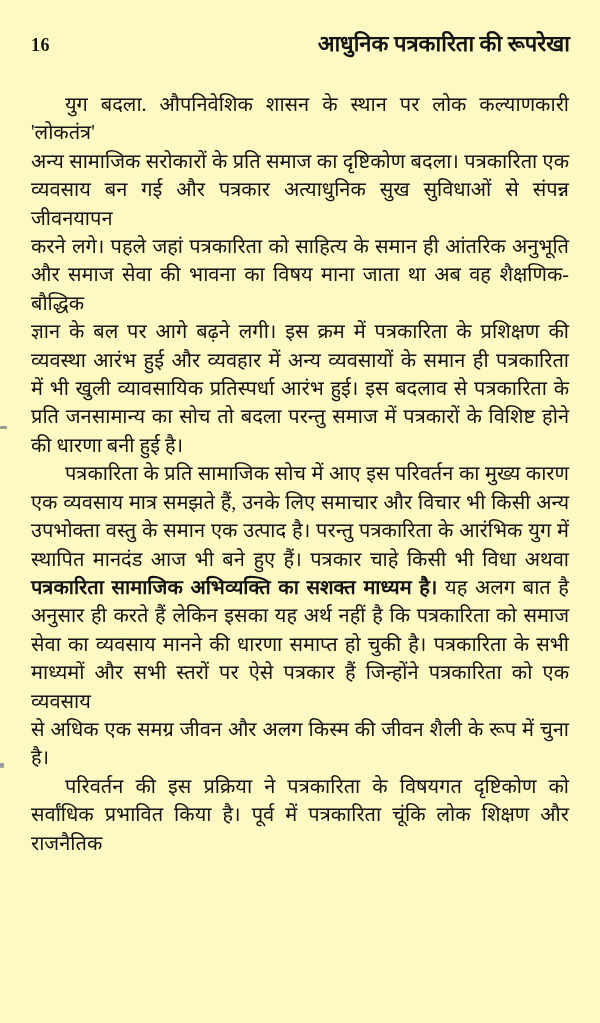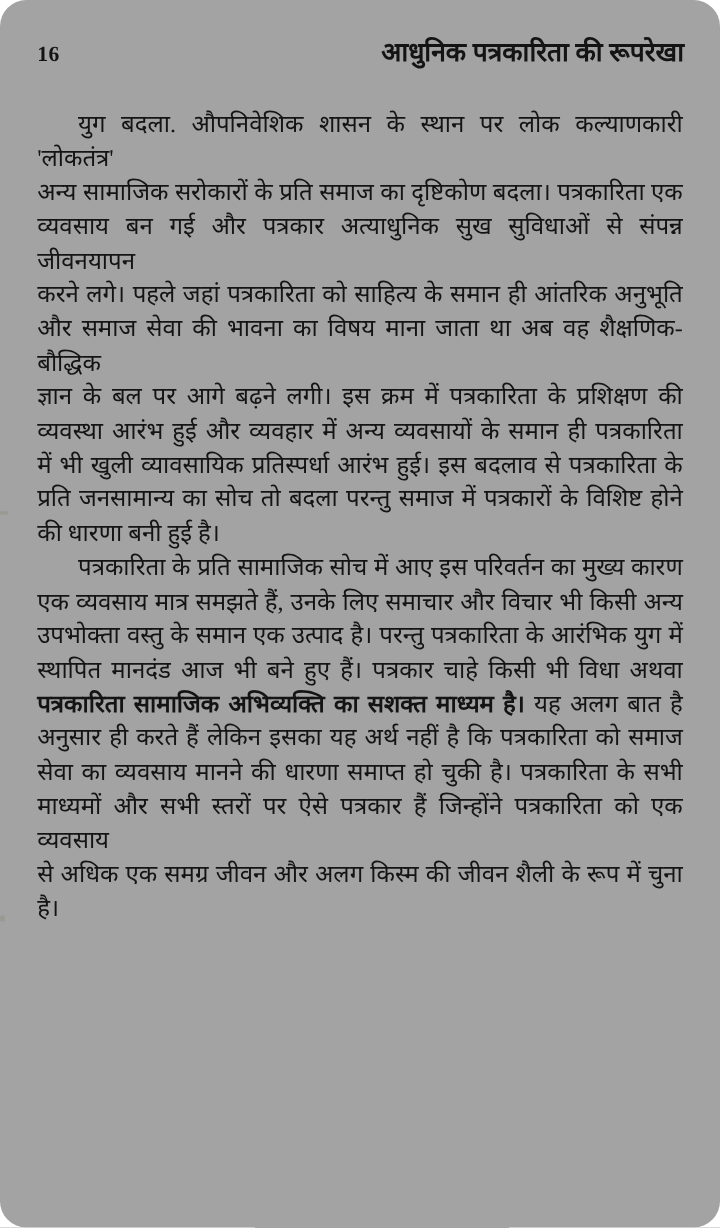--- a/index.html
+++ b/index.html
@@ -3,25 +3,24 @@
 <meta charset="utf-8">
 <style>
   html, body {
     margin: 0;
     padding: 0;
   }
   .page {
     position: relative;
     width: 600px;
     height: 1023px;
-    background: #a3a3a3;
+    background: #fef9c3;
     overflow: hidden;
     font-family: "Liberation Serif", "DejaVu Serif", serif;
     color: #141414;
-    border-radius: 22px;
   }
   .page-header {
     display: flex;
     justify-content: space-between;
     align-items: baseline;
     margin: 27px 30px 0 31px;
   }
   .page-number {
     font-size: 18px;
     font-weight: 700;
@@ -88,16 +87,20 @@
         <div class="line"><span>एक व्यवसाय मात्र समझते हैं, उनके लिए समाचार और विचार भी किसी अन्य</span></div>
         <div class="line"><span>उपभोक्ता वस्तु के समान एक उत्पाद है। परन्तु पत्रकारिता के आरंभिक युग में</span></div>
         <div class="line"><span>स्थापित मानदंड  आज भी बने हुए हैं। पत्रकार चाहे किसी भी विधा अथवा</span></div>
         <div class="line"><span class="bold">पत्रकारिता सामाजिक अभिव्यक्ति का सशक्त माध्यम है।</span><span> यह अलग बात है</span></div>
         <div class="line"><span>अनुसार ही करते हैं लेकिन इसका यह अर्थ नहीं है कि पत्रकारिता को समाज</span></div>
         <div class="line"><span>सेवा का व्यवसाय मानने की धारणा समाप्त हो चुकी है। पत्रकारिता के सभी</span></div>
         <div class="line"><span>माध्यमों और सभी स्तरों पर ऐसे पत्रकार हैं जिन्होंने पत्रकारिता को एक व्यवसाय</span></div>
         <div class="line"><span>से अधिक एक समग्र जीवन और अलग किस्म की जीवन शैली के रूप में चुना</span></div>
         <div class="line para-end"><span>है।</span></div>
       </div>
+      <div class="paragraph">
+        <div class="line indent"><span>परिवर्तन की इस प्रक्रिया ने पत्रकारिता के विषयगत दृष्टिकोण को</span></div>
+        <div class="line"><span>सर्वांधिक प्रभावित किया है। पूर्व में पत्रकारिता चूंकि लोक शिक्षण और राजनैतिक</span></div>
+      </div>
     </div>
   <div class="scan-artifact artifact-1"></div>
   <div class="scan-artifact artifact-2"></div>
 </div>
 
 </body></html>

